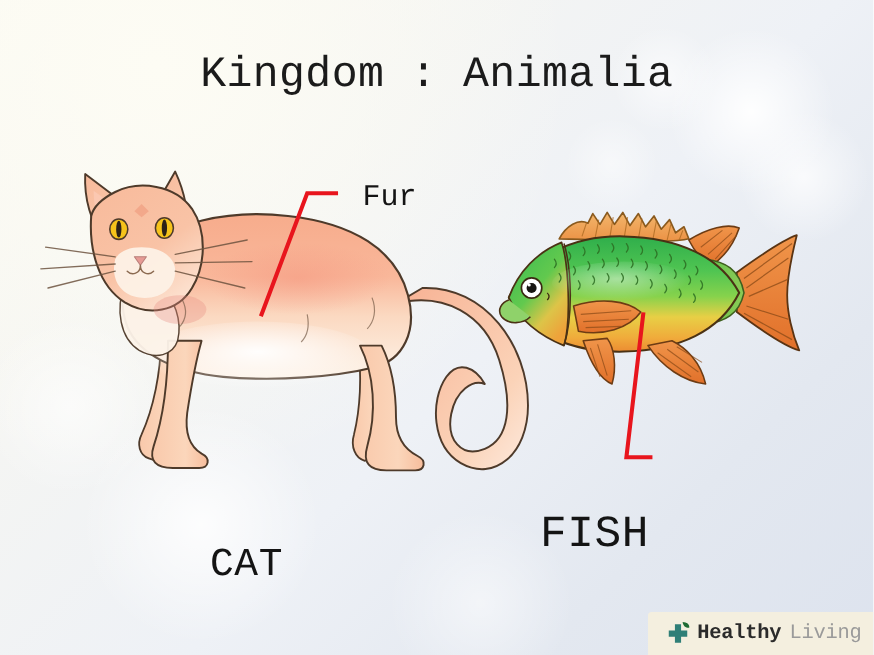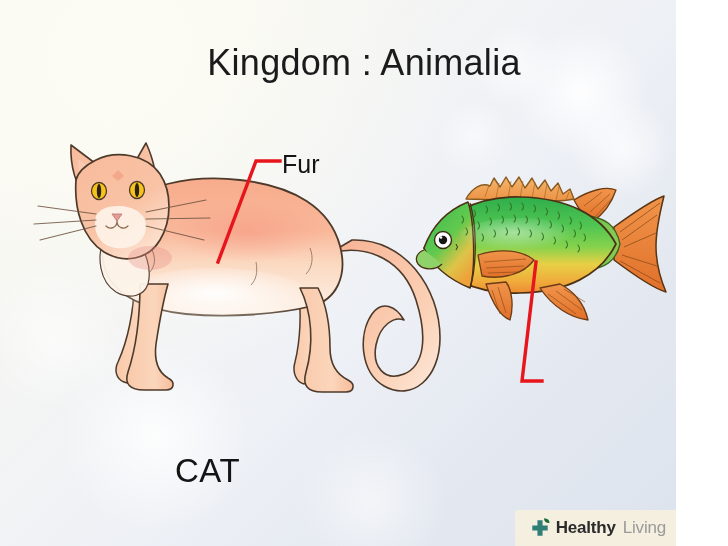--- a/index.html
+++ b/index.html
@@ -2,24 +2,24 @@
 <html><head>
 <meta charset="utf-8">
 <style>
   html, body {
     margin: 0;
     padding: 0;
     background: #ffffff;
   }
   #stage {
     position: relative;
-    width: 676px;
+    width: 728px;
     height: 546px;
     overflow: hidden;
-    font-family: Liberation Sans, sans-serif;
+    font-family: Liberation Mono, monospace;
     background:
       radial-gradient(circle at 86% 17%, rgba(255,255,255,0.95) 0%, rgba(255,255,255,0.0) 9%),
       radial-gradient(circle at 92% 27%, rgba(255,255,255,0.75) 0%, rgba(255,255,255,0.0) 7%),
       radial-gradient(circle at 76% 12%, rgba(255,255,255,0.65) 0%, rgba(255,255,255,0.0) 6%),
       radial-gradient(circle at 70% 25%, rgba(255,255,255,0.5) 0%, rgba(255,255,255,0.0) 6%),
       radial-gradient(circle at 23% 80%, rgba(255,255,255,0.85) 0%, rgba(255,255,255,0.0) 14%),
       radial-gradient(circle at 8% 62%, rgba(255,255,255,0.6) 0%, rgba(255,255,255,0.0) 10%),
       radial-gradient(circle at 55% 92%, rgba(255,255,255,0.5) 0%, rgba(255,255,255,0.0) 12%),
       radial-gradient(circle at 18% 10%, #fdfcf4 0%, rgba(253,252,244,0.0) 45%),
       linear-gradient(135deg, #fbfaf2 0%, #f6f6f2 22%, #eef1f6 55%, #e3e8f0 78%, #dde3ee 100%);
@@ -32,21 +32,21 @@
     position: absolute;
     left: 0; top: 42px;
     width: 728px;
     text-align: center;
     font-size: 36px;
     color: #1b1b1b;
     letter-spacing: 0.3px;
   }
   #label-fur {
     position: absolute;
-    left: 282px; top: 150px;
+    left: 302px; top: 150px;
     font-size: 25px;
     color: #141414;
   }
   #label-scale {
     position: absolute;
     left: 548px; top: 367px;
     font-size: 25px;
     color: #141414;
   }
   #caption-cat {
@@ -369,20 +369,21 @@
   <svg class="lyr" width="728" height="546" viewBox="0 0 728 546">
     <path d="M280 161 L 256 161 L 218 262" fill="none" stroke="#e8151d" stroke-width="3.4" stroke-linecap="square" stroke-linejoin="miter"></path>
     <path d="M542 381 L 522 381 L 536 262" fill="none" stroke="#e8151d" stroke-width="3.4" stroke-linecap="square" stroke-linejoin="miter"></path>
   </svg>
 
   <div id="title">Kingdom : Animalia</div>
 
   <div id="label-fur">Fur</div>
 
   <div id="caption-cat">CAT</div>
+  <div id="caption-fish">FISH</div>
 
   <div id="logo">
     <svg class="mark" viewBox="0 0 24 24">
       <path d="M9.2 3.6 h5.6 v5.6 h5.6 v5.6 h-5.6 v5.6 h-5.6 v-5.6 h-5.6 v-5.6 h5.6 z" fill="#2f7f77"></path>
       <path d="M16.2 1.4 C 20 1.6, 22.6 3.4, 22.2 6.6 C 19.4 6.9, 16.6 5.4, 16.2 1.4 Z" fill="#1f6b33"></path>
     </svg>
     <span class="word1">Healthy</span>
     <span class="word2">Living</span>
   </div>
 

